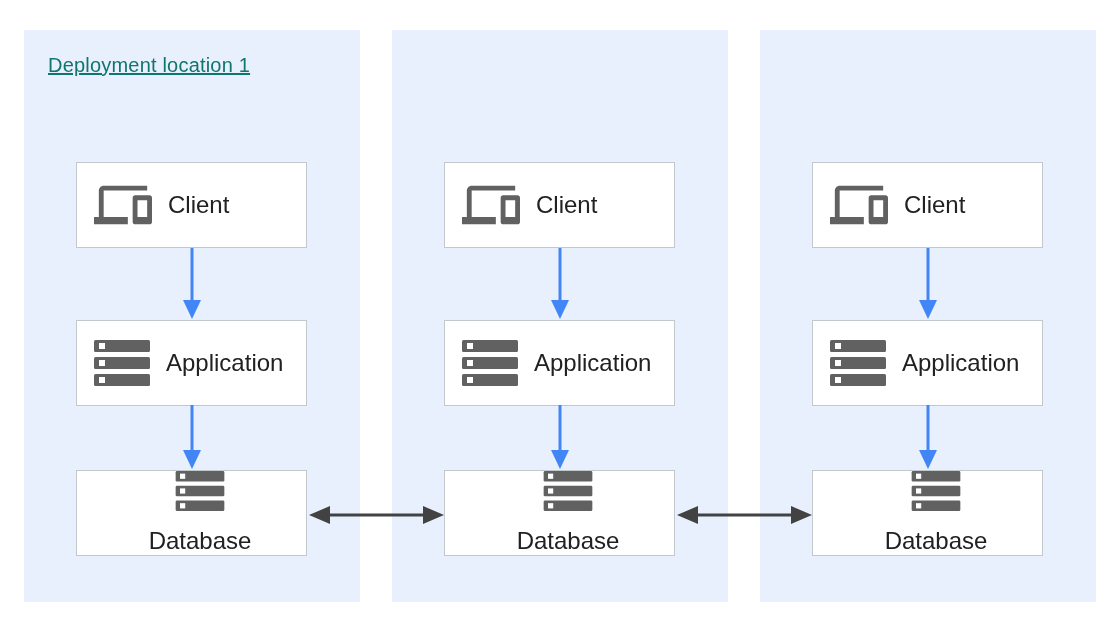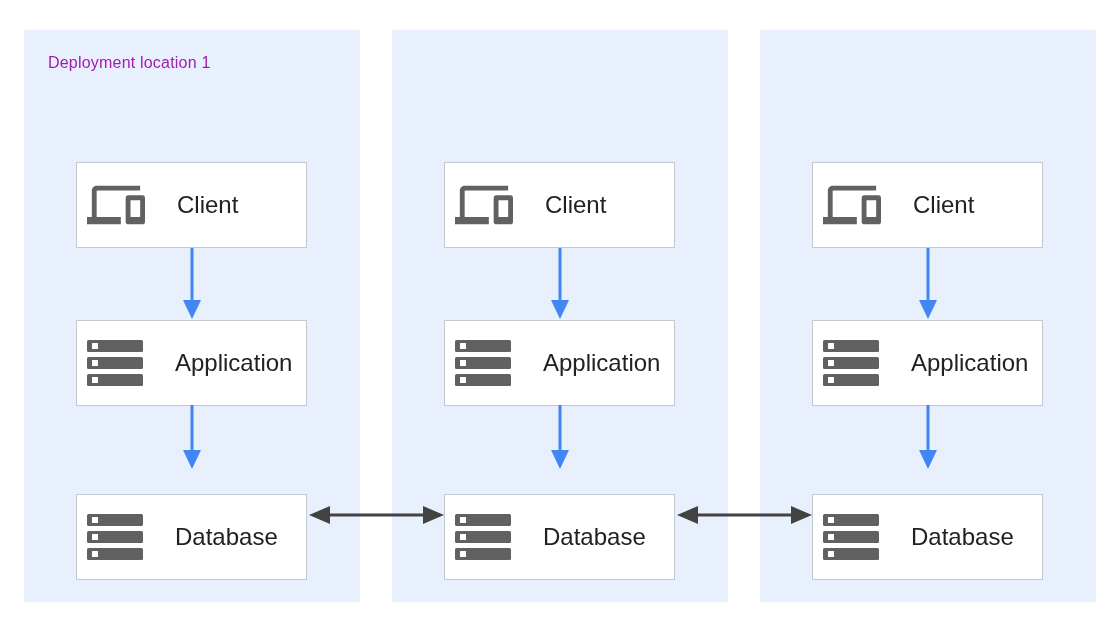--- a/index.html
+++ b/index.html
@@ -5,29 +5,29 @@
   html,body{margin:0;padding:0;background:#ffffff;}
   #canvas{
     position:relative;width:1120px;height:636px;background:#ffffff;
     font-family:"Liberation Sans","DejaVu Sans",sans-serif;overflow:hidden;
   }
   .panel{
     position:absolute;top:30px;width:336px;height:572px;background:#e8f0fe;
   }
   .panel.p1{left:24px;} .panel.p2{left:392px;} .panel.p3{left:760px;}
   .panel-title{
-    position:absolute;left:24px;top:24px;font-size:16px;color:#a21caf;
-    letter-spacing:.2px;white-space:nowrap;
+    position:absolute;left:24px;top:24px;font-size:20px;color:#0f766e;
+    letter-spacing:.2px;white-space:nowrap;text-decoration:underline;
   }
   .node{
     position:absolute;left:52px;width:231px;height:86px;box-sizing:border-box;
     background:#ffffff;border:1px solid #c3c8cd;
-    display:flex;align-items:center;padding-left:10px;gap:32px;
+    display:flex;align-items:center;padding-left:17px;gap:16px;
   }
-  .node-client{top:132px;} .node-app{top:290px;} .node-db{top:464px;}
+  .node-client{top:132px;} .node-app{top:290px;} .node-db{top:440px;flex-direction:column;}
   .node-label{font-size:24px;color:#212121;white-space:nowrap;}
   .varrow{position:absolute;left:158px;display:block;}
   .varrow.a1{top:218px;} .varrow.a2{top:375px;}
   .harrow{position:absolute;top:505px;display:block;}
   .harrow.h12{left:308px;} .harrow.h23{left:676px;}
   svg{display:block;}
 </style>
 </head>
 <body>
 

